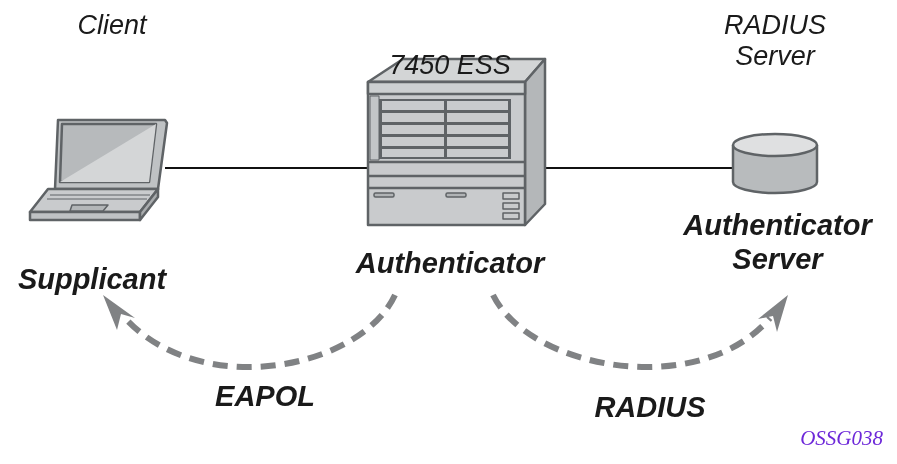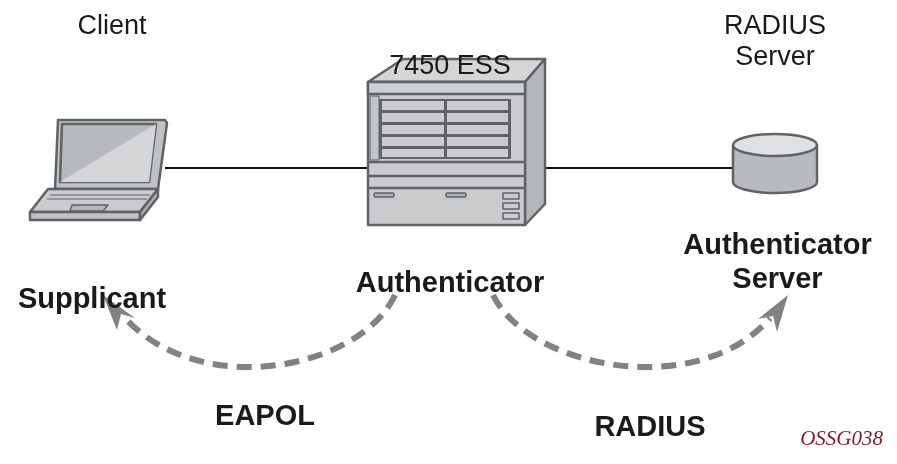--- a/index.html
+++ b/index.html
@@ -1,20 +1,20 @@
 <!DOCTYPE html>
 <html><head>
 <meta charset="utf-8">
 <style>
   html, body { margin:0; padding:0; background:#fff; }
   body { width:897px; height:464px; position:relative; overflow:hidden; font-family:"Liberation Sans", sans-serif; color:#1a1a1a; }
-  .lbl { position:absolute; text-align:center; white-space:nowrap; }
+  .lbl { position:absolute; text-align:center; white-space:nowrap;font-style:italic; }
   .top { font-size:27px; font-weight:normal; line-height:31px; }
-  .bold { font-size:29px; font-weight:bold; line-height:34px;margin-top:19px; }
-  .fig { position:absolute; right:14px; top:426px; font-family:"Liberation Serif", serif; font-style:italic; font-size:21px; color:#7f1d1d; }
+  .bold { font-size:29px; font-weight:bold; line-height:34px; }
+  .fig { position:absolute; right:14px; top:426px; font-family:"Liberation Serif", serif; font-style:italic; font-size:21px; color:#6d28d9; }
   svg { position:absolute; left:0; top:0; }
 </style>
 </head>
 <body>
 
 <svg width="897" height="464" viewBox="0 0 897 464">
 
   <line x1="165" y1="168" x2="370" y2="168" stroke="#111" stroke-width="2"></line>
   <line x1="545" y1="168" x2="733" y2="168" stroke="#111" stroke-width="2"></line>
 

